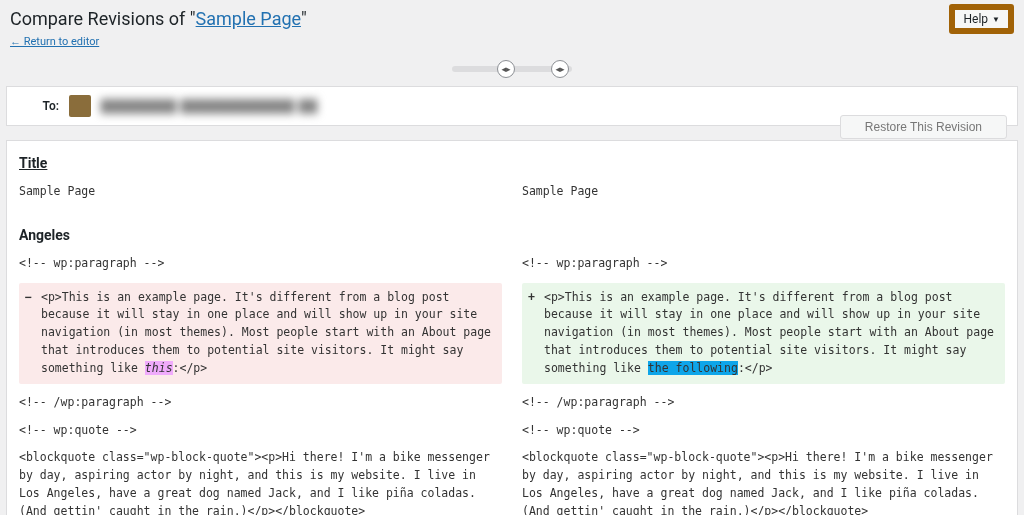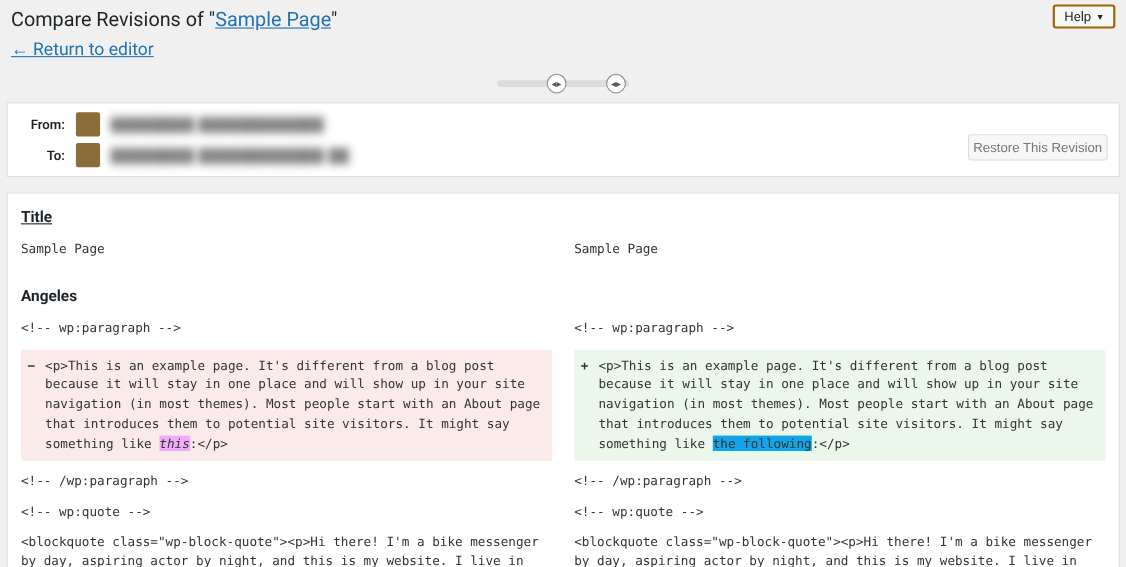--- a/index.html
+++ b/index.html
@@ -1,35 +1,35 @@
 <!DOCTYPE html>
 <html><head>
 <meta charset="utf-8">
 <style>
   * { box-sizing: border-box; margin: 0; padding: 0; }
   body { font-family: -apple-system, BlinkMacSystemFont, "Segoe UI", Roboto, sans-serif; font-size: 13px; color: #1d2327; background: #f0f0f1; width: 1024px; }
   .topbar { position: relative; padding: 8px 10px 0 10px; }
-  .help-btn { position: absolute; top: 4px; right: 10px; background: #f6f7f7; border: 2px solid #a16207; padding: 2px 8px; border-radius: 3px; font-size: 12px; cursor: pointer; display: flex; align-items: center; gap: 4px; }
+  .help-btn { position: absolute; top: 4px; right: 10px; background: #f6f7f7; border: 6px solid #a16207; padding: 2px 8px; border-radius: 3px; font-size: 12px; cursor: pointer; display: flex; align-items: center; gap: 4px; }
   .help-btn .tri { font-size: 8px; }
   h1.heading { font-size: 18px; font-weight: 400; color: #1d2327; }
   h1.heading a { color: #2271b1; text-decoration: underline; }
-  .back-link { display: inline-block; margin-top: 6px; font-size: 16px; color: #2271b1; text-decoration: underline; }
+  .back-link { display: inline-block; margin-top: 6px; font-size: 11px; color: #2271b1; text-decoration: underline; }
   .compare-toggle { position: absolute; right: 10px; top: 48px; font-size: 12px; display: flex; align-items: center; gap: 4px; }
   .compare-toggle input { accent-color: #2271b1; }
   .slider-row { display:flex; justify-content:center; align-items:center; padding: 18px 0 14px 0; }
   .slider-track { position: relative; width: 120px; height: 6px; background: #dcdcde; border-radius: 3px; }
   .slider-handle { position:absolute; top:50%; transform: translate(-50%,-50%); width:18px; height:18px; background:#fff; border:1px solid #8c8f94; border-radius:50%; display:flex; align-items:center; justify-content:center; font-size:9px; color:#555; cursor:grab; }
   .slider-handle.h1 { left: 45%; }
   .slider-handle.h2 { left: 90%; }
   .meta-card { background: #fff; border: 1px solid #dcdcde; margin: 0 6px; padding: 8px 12px; display:flex; flex-direction:column; gap:6px; position: relative; }
   .meta-row { display:flex; align-items:center; gap:10px; font-size:12px; }
   .meta-row .lbl { width: 40px; text-align:right; color:#1d2327; font-weight:600; }
   .avatar { width:22px; height:22px; background:#8a6d3b; border-radius:2px; }
   .blur { filter: blur(4px); color:#777; letter-spacing:1px; font-size:12px; }
-  .restore-btn { position:absolute; right:10px; top:28px; background:#f6f7f7; border:1px solid #dcdcde; color:#777; padding:4px 4px; border-radius:3px; font-size:12px; cursor:default; }
+  .restore-btn { position:absolute; right:10px; top:28px; background:#f6f7f7; border:1px solid #dcdcde; color:#777; padding:4px 24px; border-radius:3px; font-size:12px; cursor:default; }
   .diff-area { background:#fff; margin: 14px 6px 0 6px; padding: 10px 12px 20px 12px; border:1px solid #dcdcde; }
   .section-h { font-size:14px; font-weight:700; margin: 4px 0 12px 0; text-decoration: underline; }
   .two-col { display:flex; gap: 20px; }
   .col { flex:1; min-width:0; }
   pre { font-family: Menlo, Consolas, monospace; font-size:11.5px; line-height:1.55; white-space:pre-wrap; word-wrap:break-word; color:#333; margin-bottom:10px; }
   .diff-block { position:relative; padding:6px 10px 6px 22px; border-radius:2px; }
   .diff-block.del { background:#fbeaea; }
   .diff-block.add { background:#eaf7ea; }
   .diff-sign { position:absolute; left:6px; top:6px; font-weight:bold; font-family: monospace; }
   mark.del { background:#f0abfc; color:#333;font-style:italic; }
@@ -50,25 +50,20 @@
   <a href="#" class="back-link">← Return to editor</a>
   <div class="slider-row">
     <div class="slider-track">
       <div class="slider-handle h1">◂▸</div>
       <div class="slider-handle h2">◂▸</div>
     </div>
   </div>
 </div>
 
 <div class="meta-card">
-  <div class="meta-row">
-    <span class="lbl">From:</span>
-    <div class="avatar"></div>
-    <span class="blur">████████ ████████████</span>
-  </div>
   <div class="meta-row">
     <span class="lbl">To:</span>
     <div class="avatar"></div>
     <span class="blur">████████ ████████████  ██</span>
   </div>
   <button class="restore-btn" disabled="">Restore This Revision</button>
 </div>
 
 <div class="diff-area">
   <div class="section-h">Title</div>

